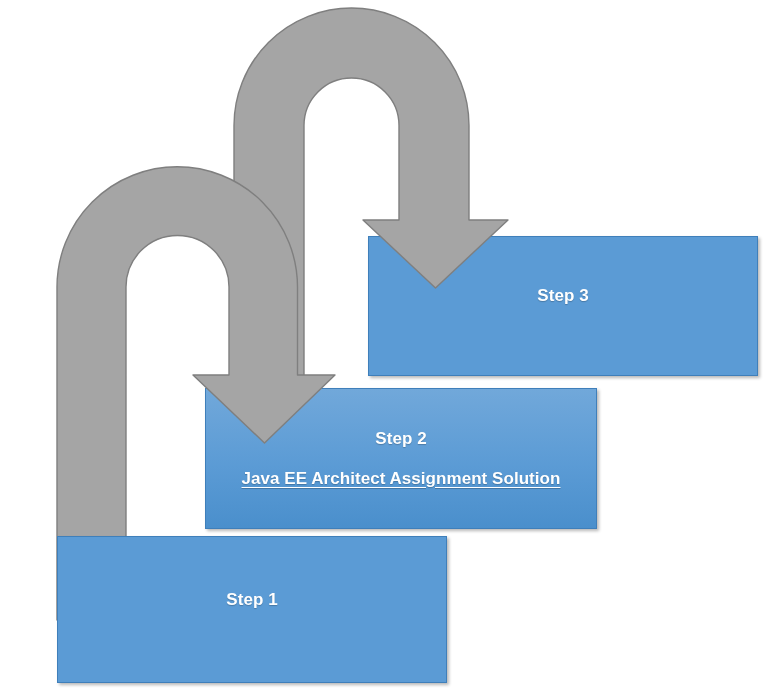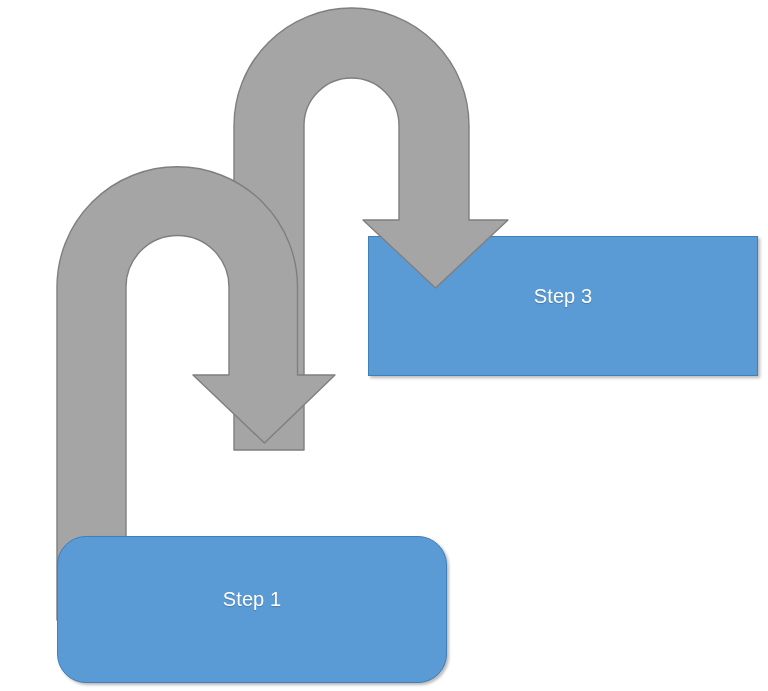--- a/index.html
+++ b/index.html
@@ -24,22 +24,22 @@
     display: flex;
     flex-direction: column;
     align-items: center;
     justify-content: center;
     color: #ffffff;
     text-align: center;
     border: 1px solid #3f7fba;
     box-shadow: 2px 2px 3px rgba(0,0,0,0.28);
   }
   .step-title {
-    font-size: 20px;
-    font-weight: normal;
+    font-size: 17px;
+    font-weight: bold;
     letter-spacing: 0.1px;
     margin-bottom: 20px;
     text-shadow: 0 1px 1px rgba(0,0,0,0.22);
   }
   .step-link {
     font-size: 17px;
     font-weight: bold;
     text-decoration: underline;
     text-underline-offset: 3px;
     letter-spacing: 0.05px;
@@ -83,34 +83,38 @@
         L 508,220
         L 435.5,288
         L 363,220
         L 399,220
         L 399,125.5
         A 47.5,47.5 0 0 0 304,125.5
         L 304,450
         Z" fill="#a5a5a5" stroke="#7f7f7f" stroke-width="1.4" stroke-linejoin="round"></path>
   </svg>
 
+  <div class="step-box layer-mid" id="box-step2">
+    <div class="step-title">Step 2</div>
+    <div class="step-link">Java EE Architect Assignment Solution</div>
+  </div>
 
   <svg id="arrow-lower" class="layer-over" style="position:absolute; left:0; top:0; width:768px; height:691px; pointer-events:none;" viewBox="0 0 768 691">
     <path d="
         M 57,620
         L 57,287
         A 120,120 0 0 1 297.5,287
         L 297.5,375
         L 335,375
         L 264.5,443
         L 193,375
         L 229,375
         L 229,287
         A 48.5,48.5 0 0 0 126,287
         L 126,620
         Z" fill="#a5a5a5" stroke="#7f7f7f" stroke-width="1.4" stroke-linejoin="round"></path>
   </svg>
 
-  <div class="step-box layer-over" id="box-step1" style="z-index:4;border-radius:29px;">
+  <div class="step-box layer-over" id="box-step1" style="z-index:4;">
     <div class="step-title">Step 1</div>
   </div>
 
 </div>
 
 </body></html>

